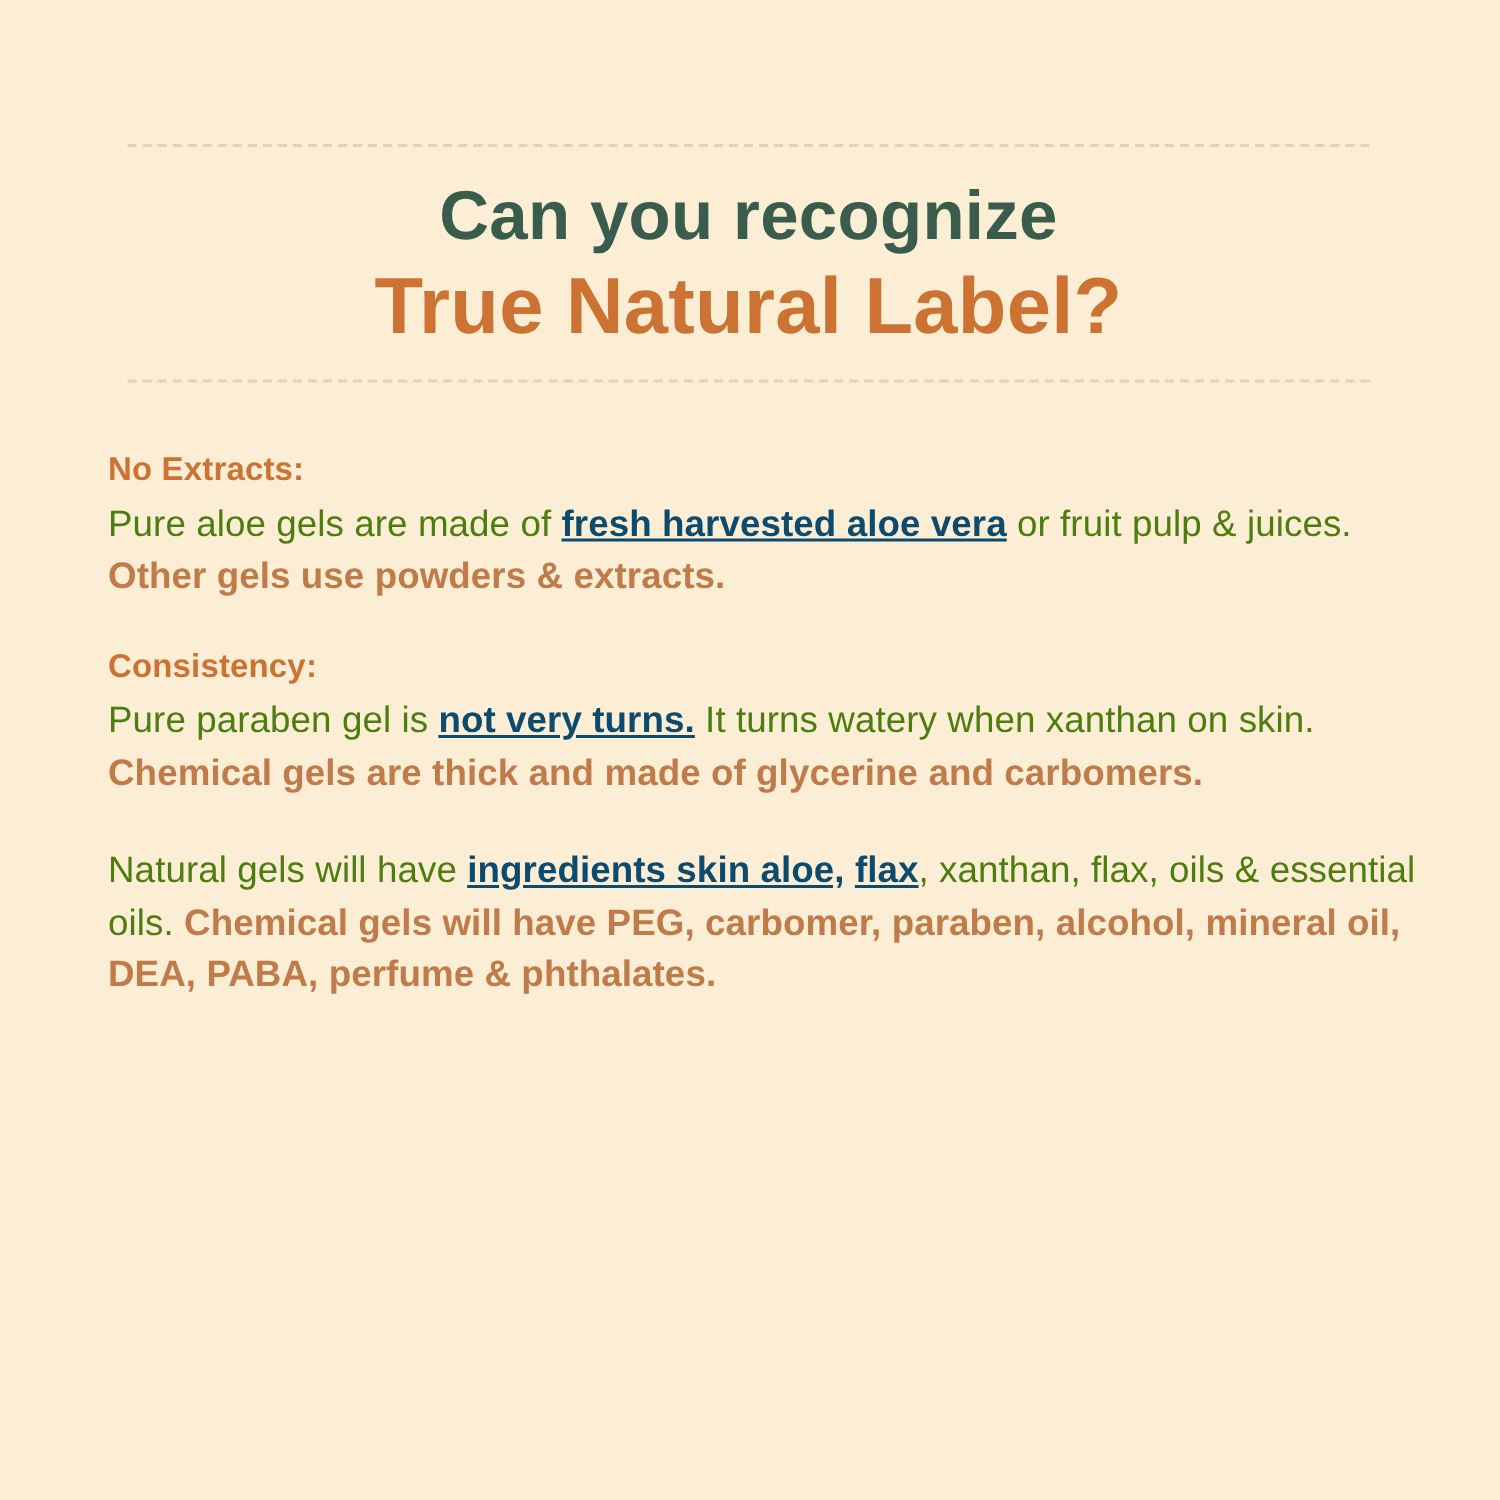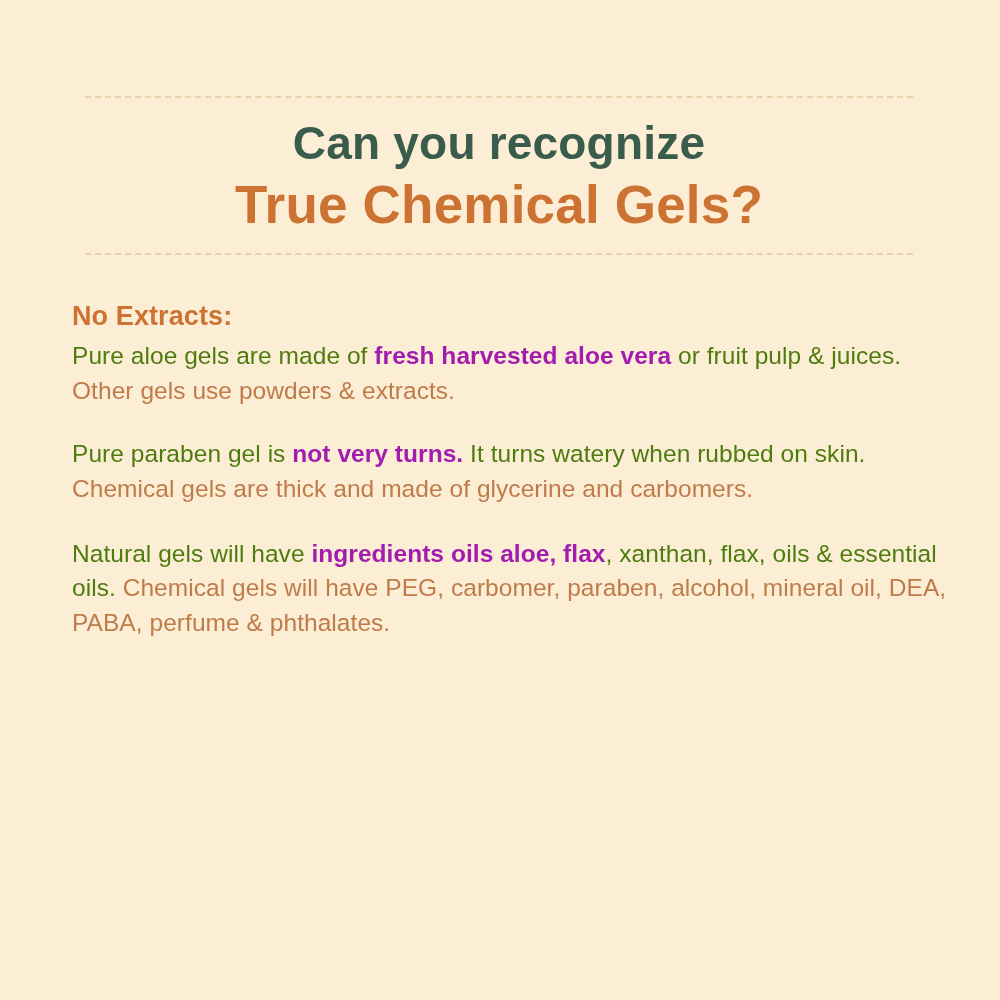--- a/index.html
+++ b/index.html
@@ -66,64 +66,65 @@
     width: 876px;
   }
   .section {
     margin-bottom: 26px;
   }
   .section:last-child {
     margin-bottom: 0;
   }
   .sec-heading {
     font-family: "Liberation Sans", sans-serif;
-    font-size: 27px;
+    font-size: 22px;
     font-weight: bold;
     color: #cc7233;
     letter-spacing: 0.1px;
     margin: 0 0 7px 0;
     line-height: 1.2;
   }
   .sec-body {
     font-family: "Liberation Sans", sans-serif;
     font-size: 24.5px;
     line-height: 1.42;
     color: #3d6652;
     margin: 0;
     letter-spacing: 0.05px;
   }
   .g  { color: #4d7c0f; }
-  .gb { color: #a21caf; font-weight: bold; }
-  .o  { color: #c07b4a; }
+  .gb { color: #0c4a6e; font-weight: bold; text-decoration: underline; }
+  .o  { color: #c07b4a; font-weight: bold; }
 
   
   .sec-1 { margin-bottom: 28px; }
   .sec-2 { margin-bottom: 30px; }
   .sec-3 { margin-bottom: 28px; }
 </style>
 </head>
 <body>
 
 <div class="poster">
 
   <div class="header-block">
     <div class="rule"></div>
     <div class="title-wrap">
       <div class="title-line1">Can you recognize</div>
-      <div class="title-line2">True Chemical Gels?</div>
+      <div class="title-line2">True Natural Label?</div>
     </div>
     <div class="rule"></div>
   </div>
 
   <div class="sections" id="section-list">
       <div class="section sec-1">
         <div class="sec-heading">No Extracts:</div>
         <p class="sec-body"><span class="g">Pure aloe gels are made of </span><span class="gb">fresh harvested aloe vera</span><span class="g"> or fruit pulp &amp; juices. </span><span class="o">Other gels use powders &amp; extracts.</span></p>
       </div>
       <div class="section sec-2">
-        <p class="sec-body"><span class="g">Pure paraben gel is </span><span class="gb">not very turns.</span><span class="g"> It turns watery when rubbed on skin. </span><span class="o">Chemical gels are thick and made of glycerine and carbomers.</span></p>
+        <div class="sec-heading">Consistency:</div>
+        <p class="sec-body"><span class="g">Pure paraben gel is </span><span class="gb">not very turns.</span><span class="g"> It turns watery when xanthan on skin. </span><span class="o">Chemical gels are thick and made of glycerine and carbomers.</span></p>
       </div>
       <div class="section sec-4">
-        <p class="sec-body"><span class="g">Natural gels will have </span><span class="gb">ingredients oils aloe,</span><span class="g"> </span><span class="gb">flax</span><span class="g">, xanthan, flax, oils &amp; essential oils. </span><span class="o">Chemical gels will have PEG, carbomer, paraben, alcohol, mineral oil, DEA, PABA, perfume &amp; phthalates.</span></p>
+        <p class="sec-body"><span class="g">Natural gels will have </span><span class="gb">ingredients skin aloe,</span><span class="g"> </span><span class="gb">flax</span><span class="g">, xanthan, flax, oils &amp; essential oils. </span><span class="o">Chemical gels will have PEG, carbomer, paraben, alcohol, mineral oil, DEA, PABA, perfume &amp; phthalates.</span></p>
       </div>
     </div>
 
 </div>
 
 </body></html>

